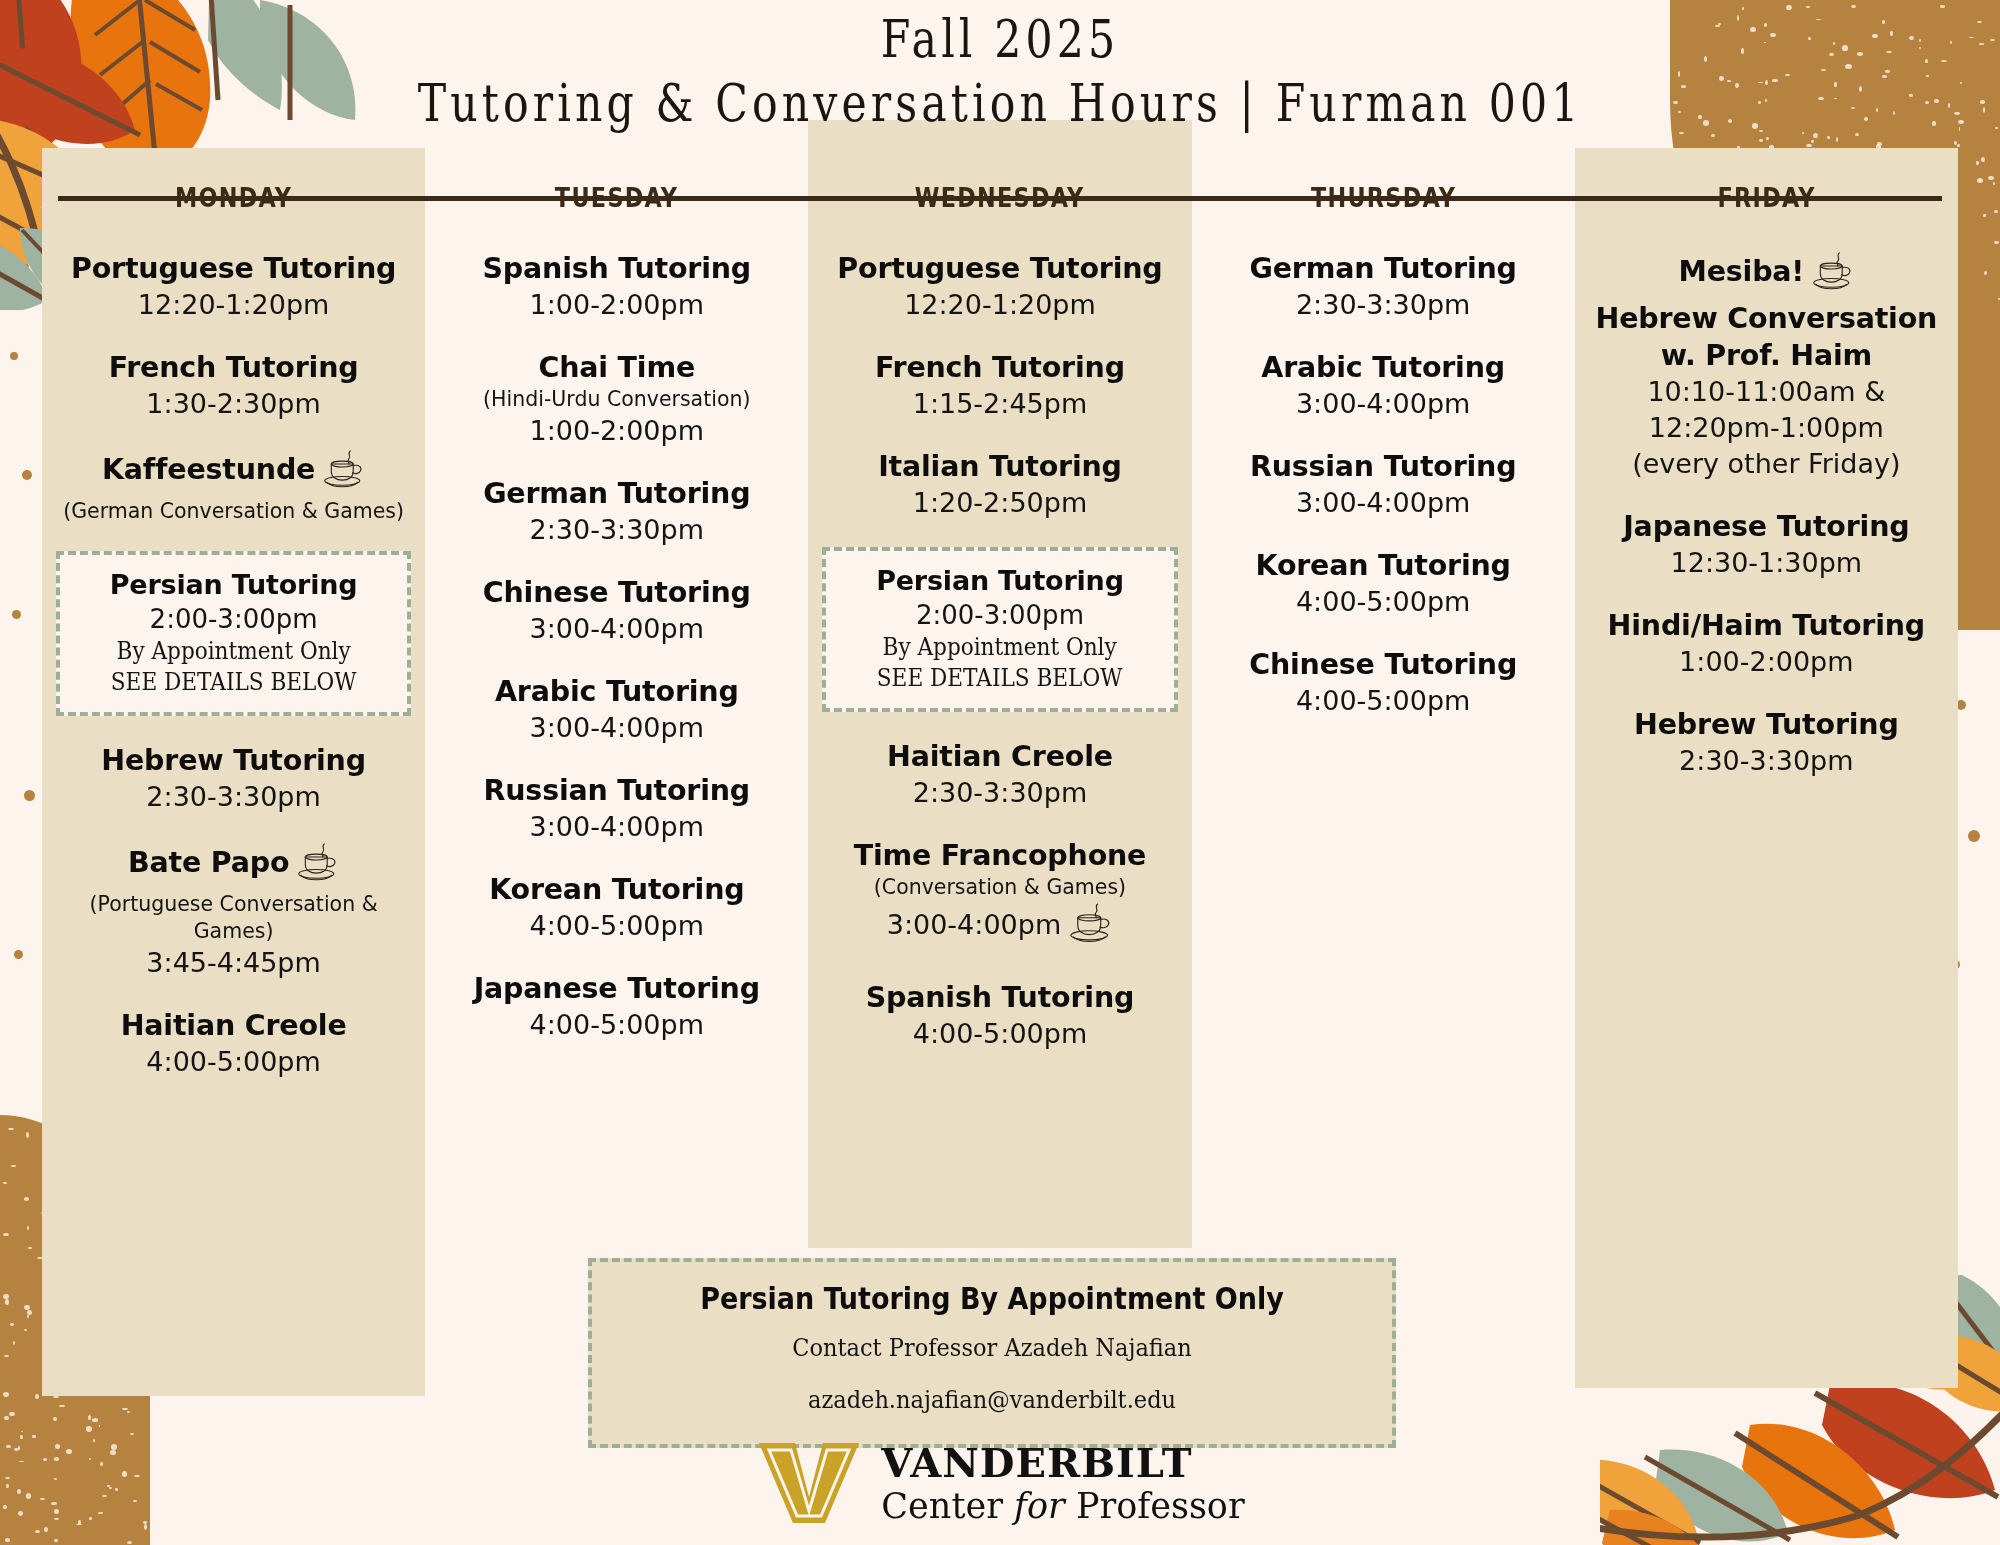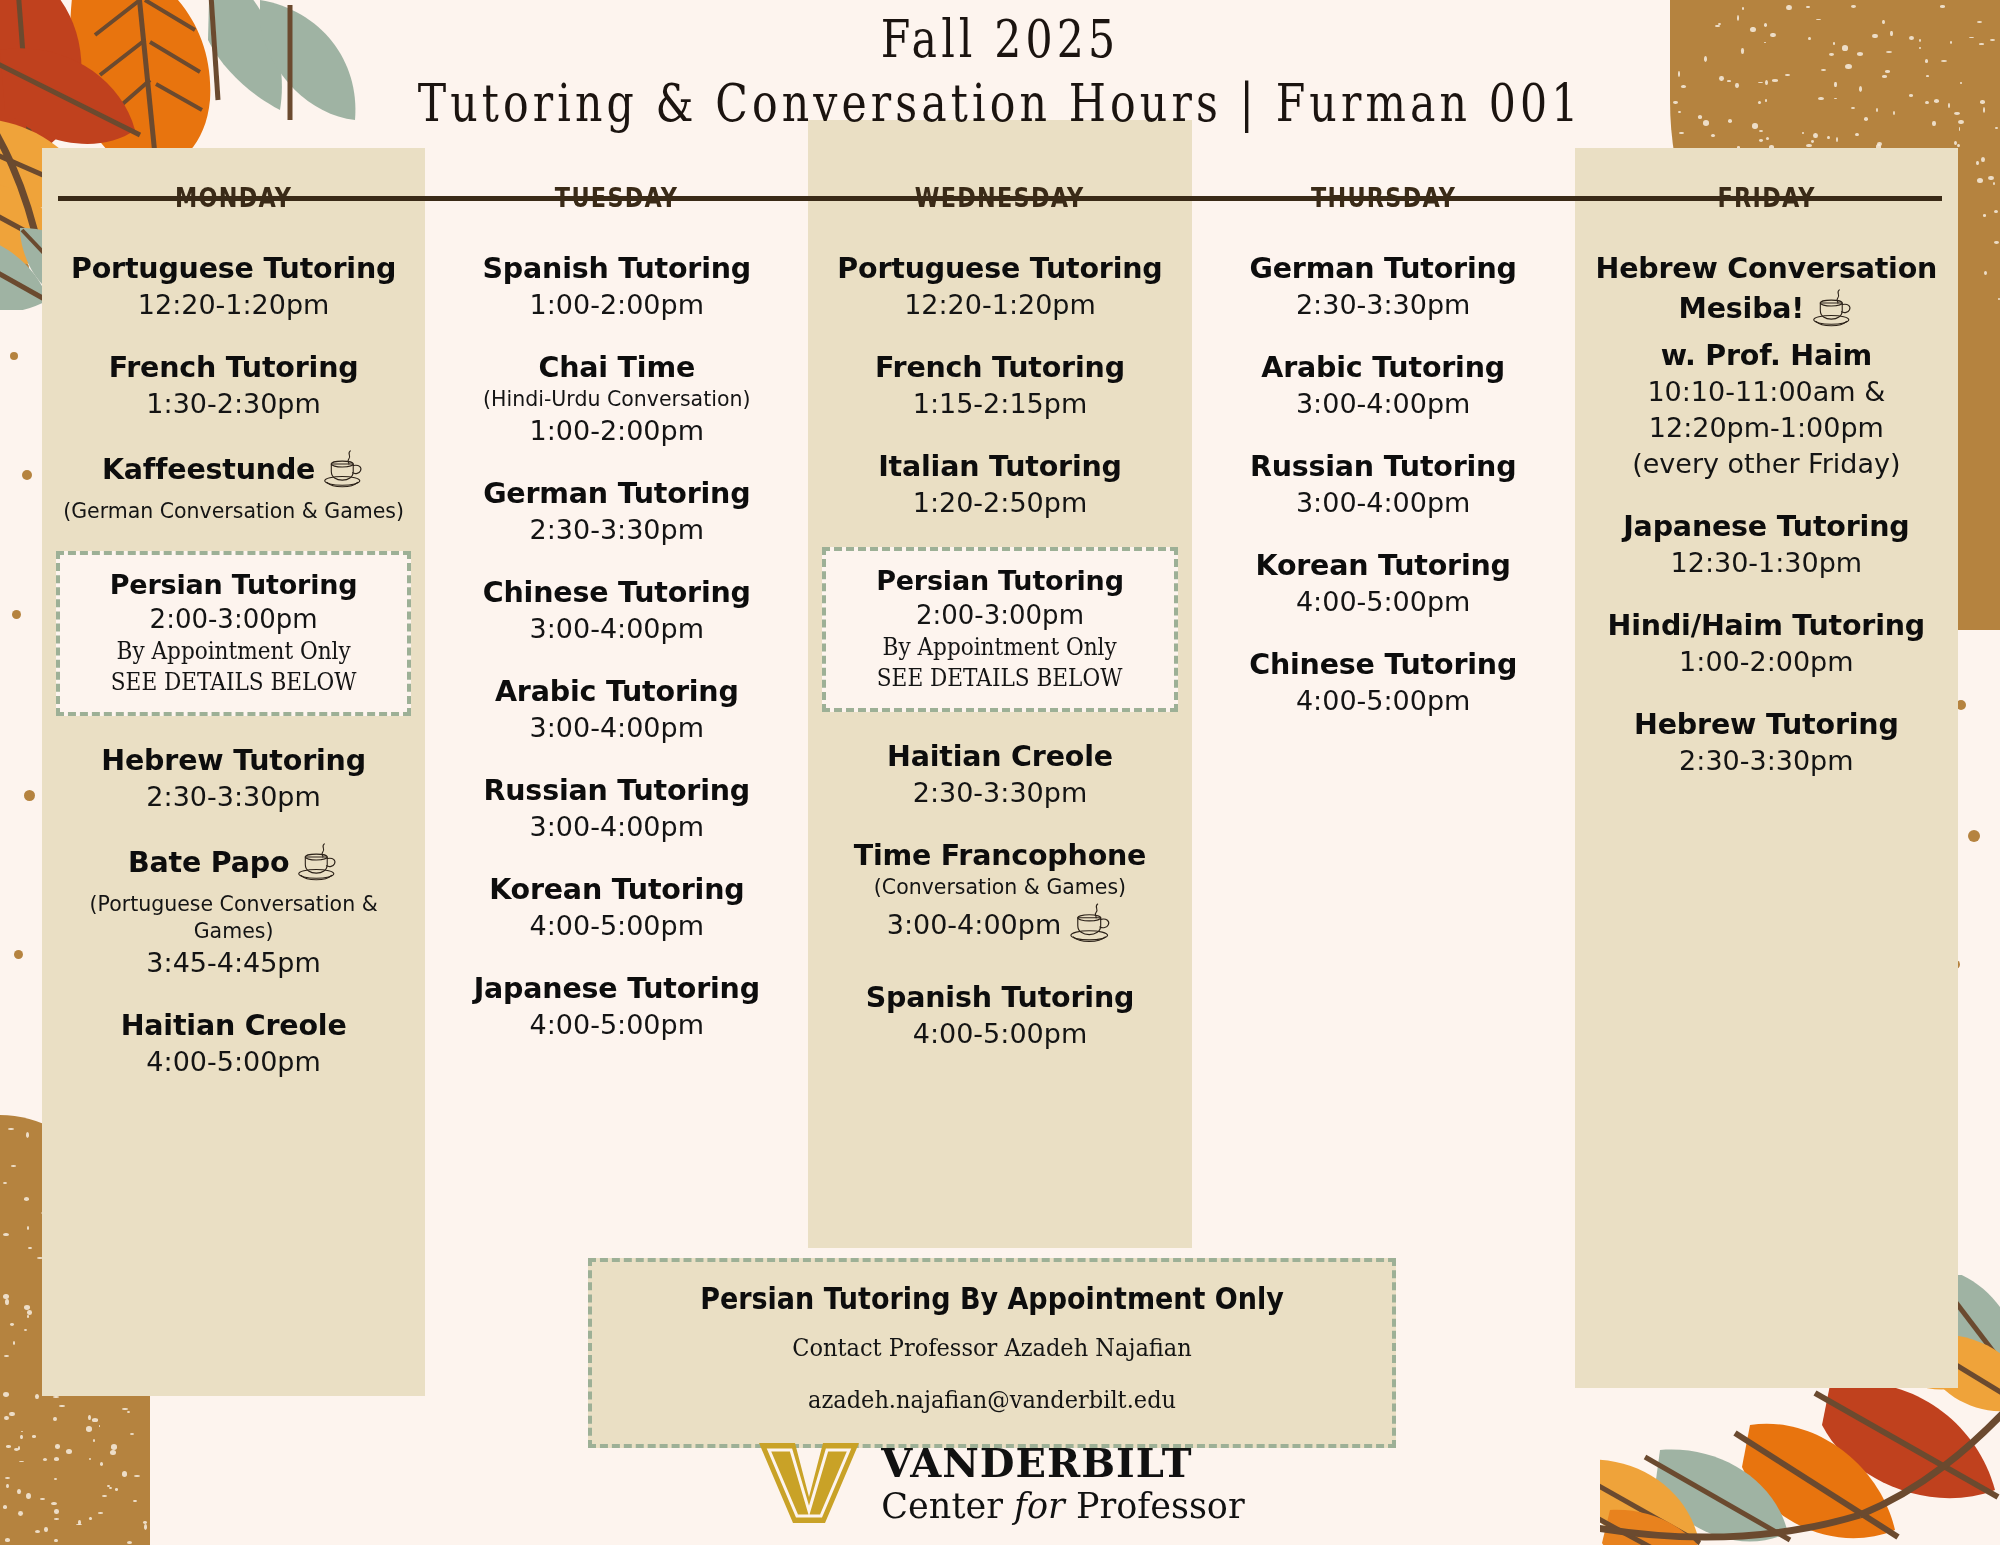--- a/index.html
+++ b/index.html
@@ -678,21 +678,21 @@
       <div class="col c3 shaded">
         <div class="band"></div>
         <div class="dayhead">WEDNESDAY</div>
         <div class="items">
           <div class="ev">
             <div class="nm">Portuguese Tutoring</div>
             <div class="tm">12:20-1:20pm</div>
           </div>
           <div class="ev">
             <div class="nm">French Tutoring</div>
-            <div class="tm">1:15-2:15pm</div>
+            <div class="tm">1:15-2:45pm</div>
           </div>
           <div class="ev">
             <div class="nm">Italian Tutoring</div>
             <div class="tm">1:20-2:50pm</div>
           </div>
           <div class="ev callout">
             <div class="nm">Persian Tutoring</div>
             <div class="tm">2:00-3:00pm</div>
             <div class="note-serif">By Appointment Only</div>
             <div class="note-serif">SEE DETAILS BELOW</div>
@@ -745,31 +745,31 @@
             <div class="nm">Chinese Tutoring</div>
             <div class="tm">4:00-5:00pm</div>
           </div>
         </div>
       </div>
       <div class="col c5 shaded">
         <div class="band"></div>
         <div class="dayhead">FRIDAY</div>
         <div class="items">
           <div class="ev">
-            <div class="nm">Hebrew Conversation</div>
             <div class="nm">Mesiba!<span class="cup"><svg viewBox="0 0 60 56" width="44" height="40.92">
                   <g fill="none" stroke="#2b2118" stroke-width="1.5" stroke-linecap="round">
                     <path d="M40 4 c-5 4 2 7 -2 11 c-3 3 1 5 0 7"></path>
                     <path d="M14 22 h30 v10 c0 8 -7 12 -15 12 c-8 0 -15 -4 -15 -12 z"></path>
                     <path d="M44 24 c8 -2 12 3 10 7 c-2 4 -7 5 -11 3"></path>
                     <ellipse cx="29" cy="22" rx="15" ry="4"></ellipse>
                     <ellipse cx="29" cy="45" rx="24" ry="6"></ellipse>
                     <path d="M8 47 c4 4 14 6 21 6 c7 0 17 -2 21 -6"></path>
                   </g>
                 </svg></span></div>
+            <div class="nm">Hebrew Conversation</div>
             <div class="nm">w. Prof. Haim</div>
             <div class="tm">10:10-11:00am &amp;</div>
             <div class="tm">12:20pm-1:00pm</div>
             <div class="tm">(every other Friday)</div>
           </div>
           <div class="ev">
             <div class="nm">Japanese Tutoring</div>
             <div class="tm">12:30-1:30pm</div>
           </div>
           <div class="ev">

